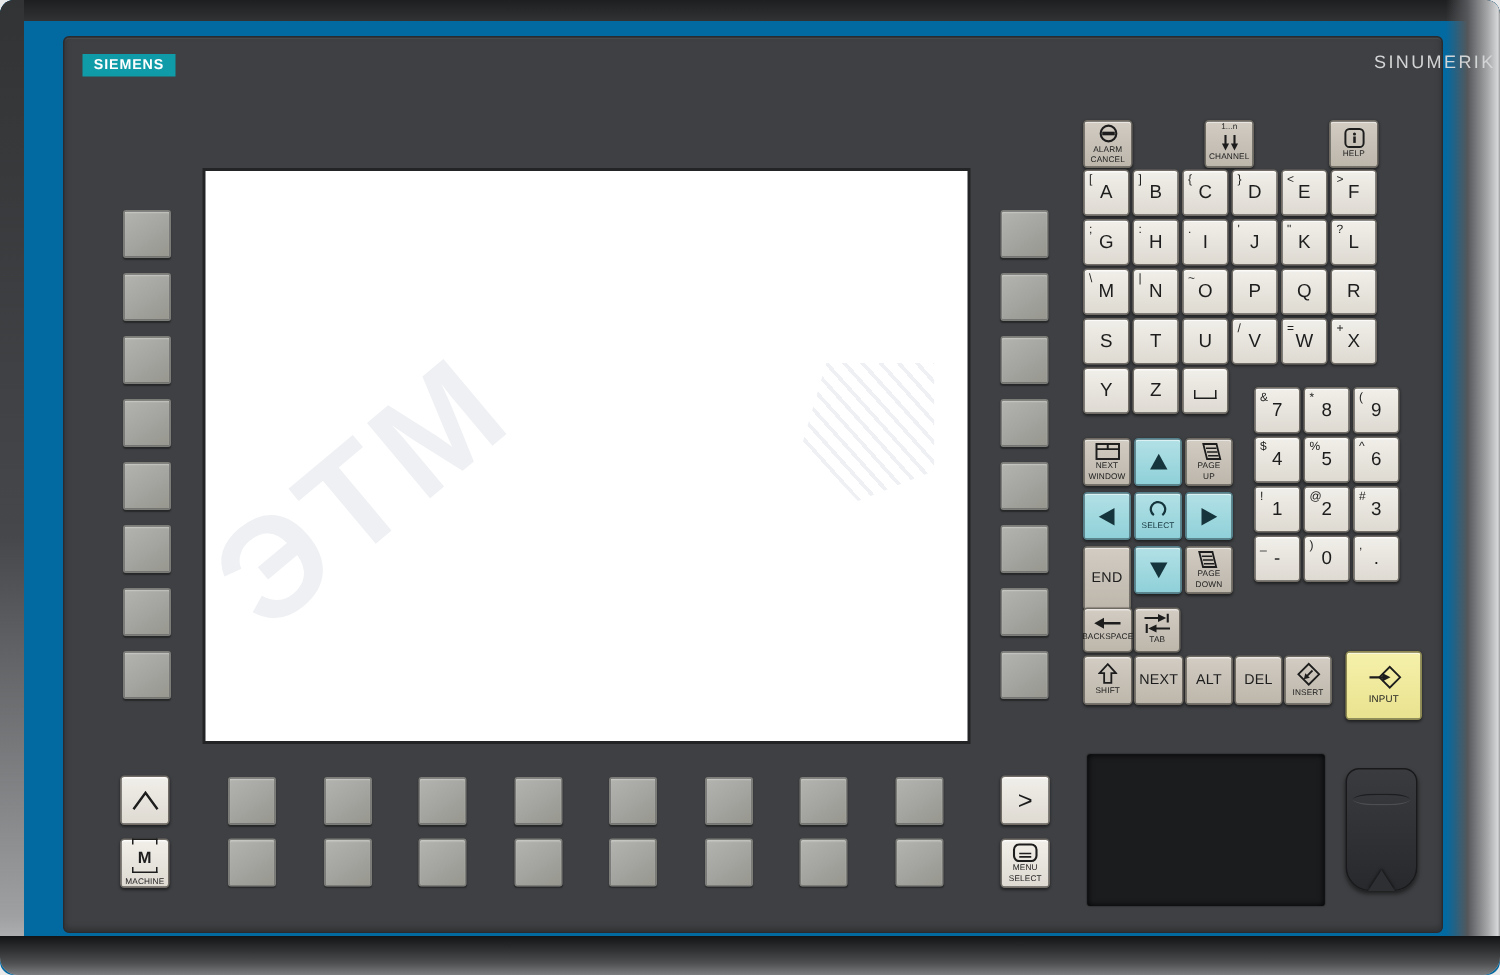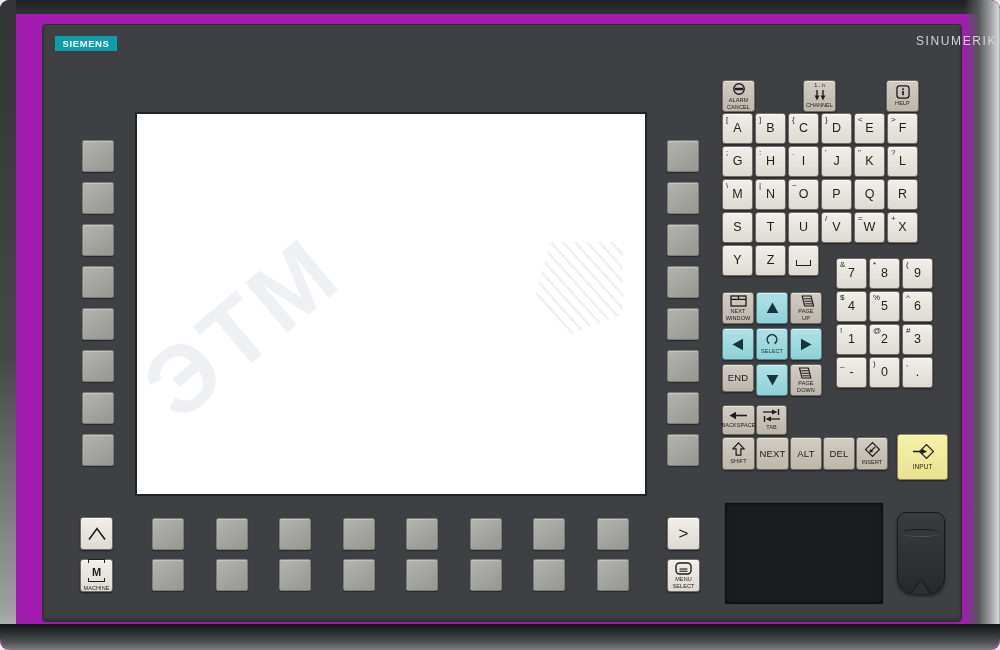--- a/index.html
+++ b/index.html
@@ -1,16 +1,16 @@
 <!DOCTYPE html>
 <html><head>
 <meta charset="utf-8">
 <style>
   html,body{margin:0;padding:0;background:#e9e9e9;font-family:"Liberation Sans",sans-serif;}
-  .device{position:relative;width:1000px;height:650px;background:#a21caf;border-radius:9px;overflow:hidden;}
+  .device{position:relative;width:1000px;height:650px;background:#0369a1;border-radius:9px;overflow:hidden;}
   .edge-top{position:absolute;left:0;top:0;right:0;height:14px;background:linear-gradient(180deg,#1e1f21,#313234);border-radius:9px 9px 0 0;}
   .edge-left{position:absolute;left:0;top:0;bottom:0;width:16px;background:linear-gradient(180deg,#323335 0%,#46474a 55%,#9ea0a2 94%,#c7c8c9 100%);border-radius:9px 0 0 12px;}
   .edge-right{position:absolute;right:0;top:0;bottom:0;width:36px;background:linear-gradient(90deg,rgba(60,61,63,0) 0%,#55575a 40%,#a7a9ab 78%,#d6d7d8 96%,#9a9b9c 100%);border-radius:0 9px 12px 0;}
   .edge-bottom{position:absolute;left:0;right:0;bottom:0;height:26px;background:linear-gradient(180deg,#131415 0%,#2e3032 35%,#4e5052 70%,#7b7d7f 100%);border-radius:0 0 12px 12px;}
   .panel{position:absolute;left:42px;top:24px;width:918px;height:596px;background:#3e4043;border:1px solid #2a2b2e;border-radius:4px;box-shadow:inset 0 1px 0 rgba(255,255,255,.06), inset 0 -2px 4px rgba(0,0,0,.25);}
   .logo{position:absolute;left:55px;top:36px;width:62px;height:15px;background:#0f9ba8;color:#fff;font-size:9.5px;font-weight:bold;letter-spacing:.6px;display:flex;align-items:center;justify-content:center;}
   .product{position:absolute;left:916px;top:34px;font-size:12px;color:#d3d4d5;letter-spacing:1.6px;}
   .screen{position:absolute;left:137px;top:114px;width:508px;height:380px;background:#ffffff;box-shadow:0 0 0 2px #232426;overflow:hidden;}
   .watermark{position:absolute;left:-5px;top:160px;font-size:95px;font-weight:bold;color:#eef0f3;letter-spacing:5px;transform:rotate(-40deg);}
   .watermark-emblem{position:absolute;left:398px;top:128px;width:88px;height:92px;background:repeating-linear-gradient(48deg,#eef0f3 0 2.5px,transparent 2.5px 9px);clip-path:polygon(18% 0,100% 0,100% 78%,42% 100%,0 58%);}
@@ -317,21 +317,21 @@
       </span>
       <span class="small-label">SELECT</span>
     </div>
     <div class="key cyan" style="left: 790px; top: 328px; width: 32px; height: 32px;">
       <span class="icon">
         <svg width="12" height="13" viewBox="0 0 12 13">
           <polygon points="1,0.7 1,12.3 11.5,6.5" fill="currentColor"></polygon>
         </svg>
       </span>
     </div>
-    <div class="key gray" style="left: 722px; top: 364px; width: 32px; height: 28px;">
+    <div class="key gray" style="left: 722px; top: 364px; width: 32px; height: 43px;">
       <span class="cap mid">END</span>
     </div>
     <div class="key cyan" style="left: 756px; top: 364px; width: 32px; height: 32px;">
       <span class="icon">
         <svg width="13" height="12" viewBox="0 0 13 12">
           <polygon points="0.7,1 12.3,1 6.5,11.5" fill="currentColor"></polygon>
         </svg>
       </span>
     </div>
     <div class="key gray" style="left: 790px; top: 364px; width: 32px; height: 32px;">

